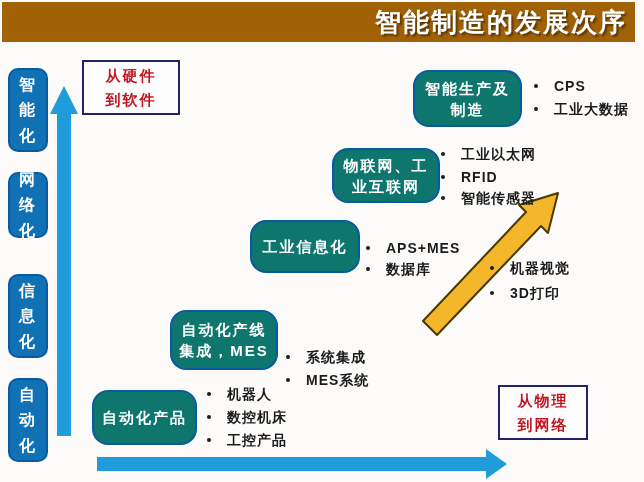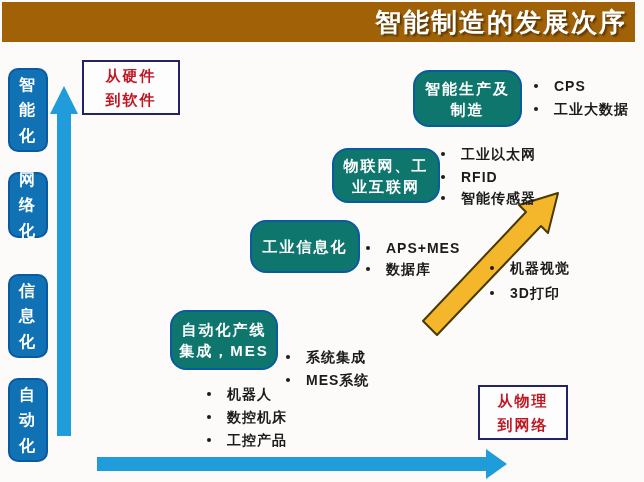--- a/index.html
+++ b/index.html
@@ -46,21 +46,21 @@
   .bl4{left:441px;top:146px;}
   .bl5{left:534px;top:78px;}
   .bl6{left:490px;top:260px;}
   .bl5 li,.bl6 li{margin-bottom:7px;}
 
   
   .annotation{position:absolute;z-index:3;background:#fdfdfd;border:2px solid #232368;
           box-sizing:border-box;display:flex;flex-direction:column;align-items:center;justify-content:center;
           color:#bf1722;font-size:15px;font-weight:bold;line-height:1.55;letter-spacing:2px;}
   .a1{left:82px;top:60px;width:98px;height:55px;}
-  .a2{left:478px;top:385px;width:90px;height:55px;}
+  .a2{left:498px;top:385px;width:90px;height:55px;}
 </style>
 </head>
 <body>
 
 <div class="canvas">
 
   <div class="header">
     <span class="title">智能制造的发展次序</span>
   </div>
 
@@ -76,20 +76,24 @@
   <div class="rail-box r2">
     <div class="rail-label">网络化</div>
   </div>
   <div class="rail-box r3">
     <div class="rail-label">信息化</div>
   </div>
   <div class="rail-box r4">
     <div class="rail-label">自动化</div>
   </div>
 
+  <div class="stage-box s1">
+    <div>自动化产品</div>
+    <div></div>
+  </div>
   <ul class="bullets bl1">
     <li>
         <span class="dot"></span>
         <span>机器人</span>
       </li>
     <li>
         <span class="dot"></span>
         <span>数控机床</span>
       </li>
     <li>

